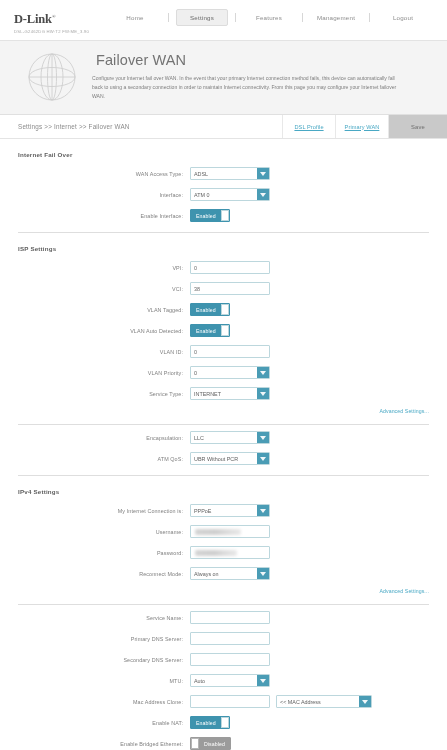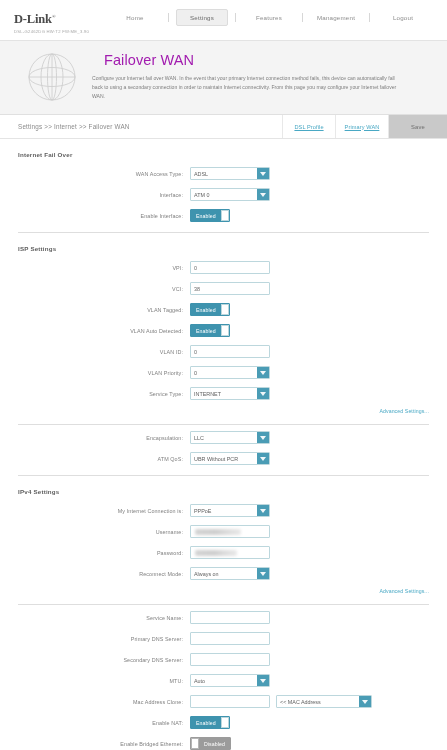--- a/index.html
+++ b/index.html
@@ -102,24 +102,24 @@
     justify-content: center;
     flex-shrink: 0;
   }
   .hero-text {
     flex: 1;
     padding-left: 6px;
     padding-top: 2px;
   }
   .hero-title {
     font-size: 14.5px;
-    color: #a21caf;
+    color: #737373;
     font-weight: normal;
     line-height: 1.1;
-    margin: 0 0 5px 12px;
+    margin: 0 0 5px 4px;
     letter-spacing: 0.1px;
   }
   .hero-desc {
     font-size: 5.1px;
     color: #7d7d7d;
     line-height: 1.75;
     margin: 0;
     max-width: 305px;
   }
 

